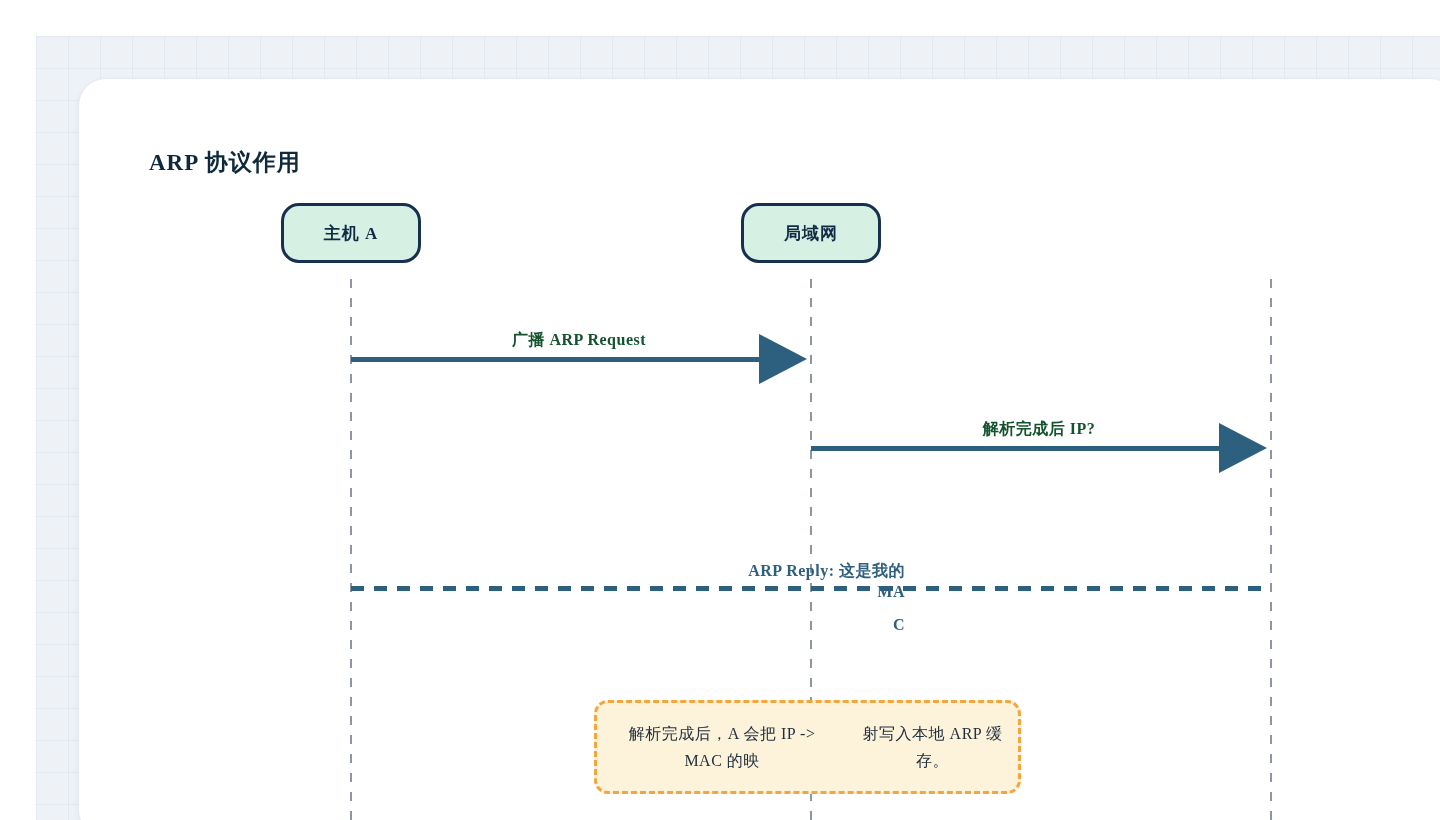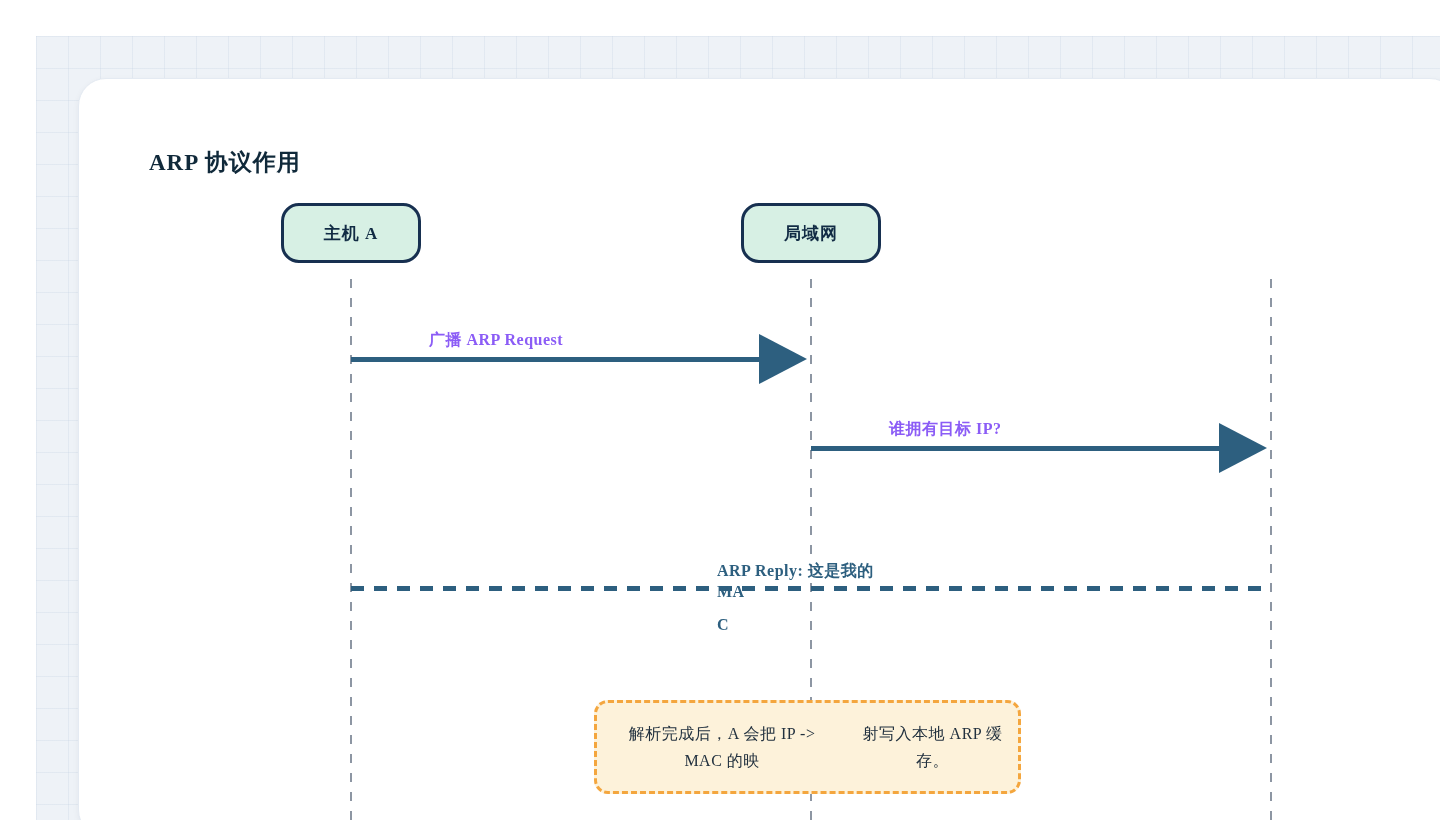--- a/index.html
+++ b/index.html
@@ -85,33 +85,34 @@
     border-top: 25px solid transparent;
     border-bottom: 25px solid transparent;
     border-left: 48px solid #2d5f7f;
     z-index: 2;
   }
   .msg1-head { left: 668px; top: 243px; }
   .msg2-head { left: 1128px; top: 332px; }
   .msg-label {
     position: absolute;
     width: 300px;
+    text-align: center;
     font-size: 16px;
     font-weight: 700;
     letter-spacing: 0.5px;
-    color: #8b5cf6;
+    color: #14532d;
     z-index: 4;
   }
   .msg1-label { left: 338px; top: 239px; }
   .msg2-label { left: 798px; top: 328px; }
   .reply-label {
     position: absolute;
     left: 614px; top: 457px;
     width: 212px;
-    text-align: left;
+    text-align: right;
     font-size: 16px;
     font-weight: 700;
     line-height: 21px;
     letter-spacing: 0.5px;
     color: #2d5f7f;
     z-index: 4;
   }
   .note {
     position: absolute;
     left: 503px; top: 609px;
@@ -148,21 +149,21 @@
       <span>主机 A</span>
     </div>
     <div class="actor actor-lan">
       <span>局域网</span>
     </div>
 
     <div class="msg-label msg1-label">广播 ARP Request</div>
     <div class="msg-line msg1-line"></div>
     <div class="arrow-head msg1-head"></div>
 
-    <div class="msg-label msg2-label">谁拥有目标 IP?</div>
+    <div class="msg-label msg2-label">解析完成后 IP?</div>
     <div class="msg-line msg2-line"></div>
     <div class="arrow-head msg2-head"></div>
 
     <div class="reply-label">
       <div>ARP Reply: 这是我的 MA</div>
       <div>C</div>
     </div>
     <div class="reply-line"></div>
 
     <div class="note">

